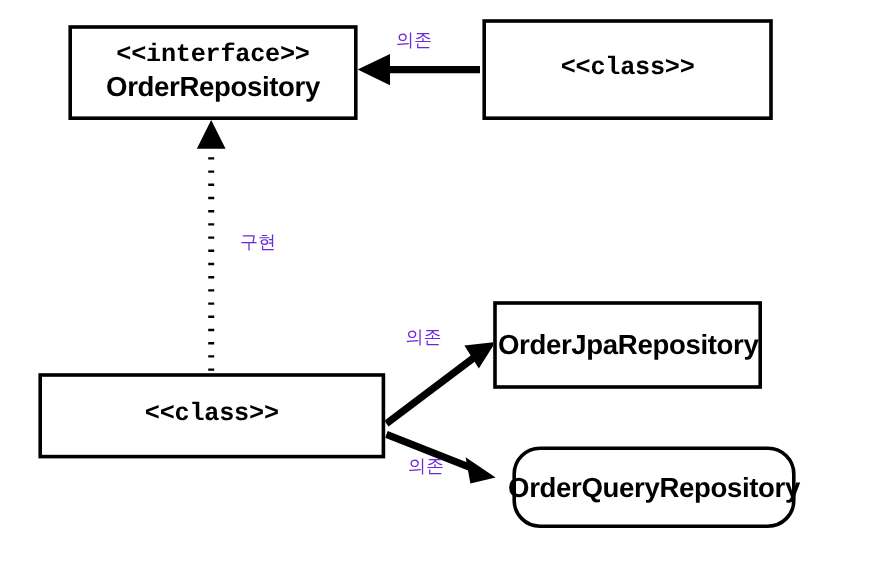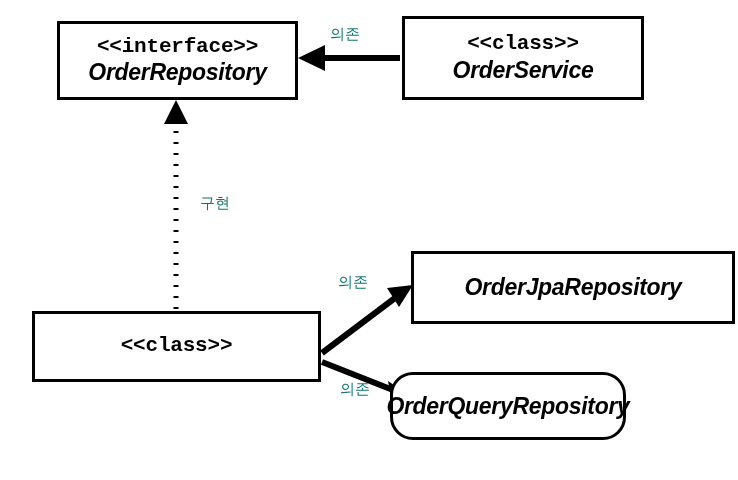--- a/index.html
+++ b/index.html
@@ -43,39 +43,38 @@
     font-weight: bold;
     letter-spacing: -0.2px;
     white-space: nowrap;
     font-family: Liberation Mono, monospace;
   }
   .node-name {
     font-size: 23px;
     font-weight: bold;
     letter-spacing: -0.3px;
     white-space: nowrap;
-    font-style: italic;
   }
   .node-single .node-name {
     font-size: 23px;
   }
   .edge-label {
     position: absolute;
     font-size: 15px;
     font-weight: normal;
-    color: #0f766e;
+    color: #6d28d9;
     white-space: nowrap;
     line-height: 1;
   }
   
   #node-order-repository { left: 57px;  top: 21px;  width: 241px; height: 79px; }
   #node-order-service    { left: 402px; top: 16px;  width: 242px; height: 84px; }
   #node-order-repository-impl { left: 32px; top: 311px; width: 289px; height: 71px; }
-  #node-order-jpa-repository  { left: 411px; top: 251px; width: 324px; height: 73px; }
-  #node-order-query-repository{ left: 390px; top: 372px; width: 236px; height: 68px; border-radius: 23px; }
+  #node-order-jpa-repository  { left: 411px; top: 251px; width: 224px; height: 73px; align-items: flex-end; }
+  #node-order-query-repository{ left: 427px; top: 372px; width: 236px; height: 68px; border-radius: 23px; }
   
   #label-dep-service { left: 330px; top: 26px; }
   #label-impl-realize { left: 200px; top: 195px; }
   #label-dep-jpa { left: 338px; top: 274px; }
   #label-dep-query { left: 340px; top: 381px; }
 </style>
 </head>
 <body>
 
 <div id="diagram-canvas">
@@ -103,21 +102,20 @@
     </g>
   </svg>
 
   <div class="uml-node" id="node-order-repository">
     <div class="node-stereotype">&lt;&lt;interface&gt;&gt;</div>
     <div class="node-name">OrderRepository</div>
   </div>
 
   <div class="uml-node" id="node-order-service">
     <div class="node-stereotype">&lt;&lt;class&gt;&gt;</div>
-    <div class="node-name">OrderService</div>
   </div>
 
   <div class="uml-node" id="node-order-repository-impl">
     <div class="node-stereotype">&lt;&lt;class&gt;&gt;</div>
   </div>
 
   <div class="uml-node node-single" id="node-order-jpa-repository">
     <div class="node-name">OrderJpaRepository</div>
   </div>
 

